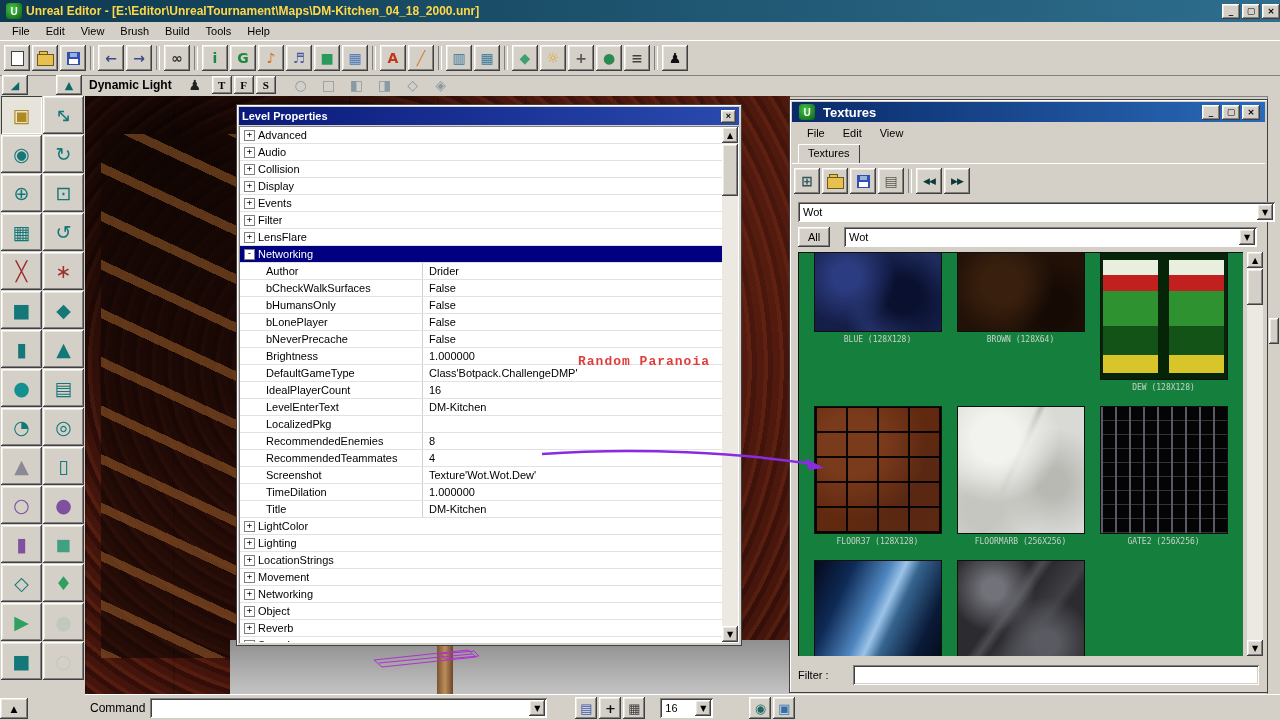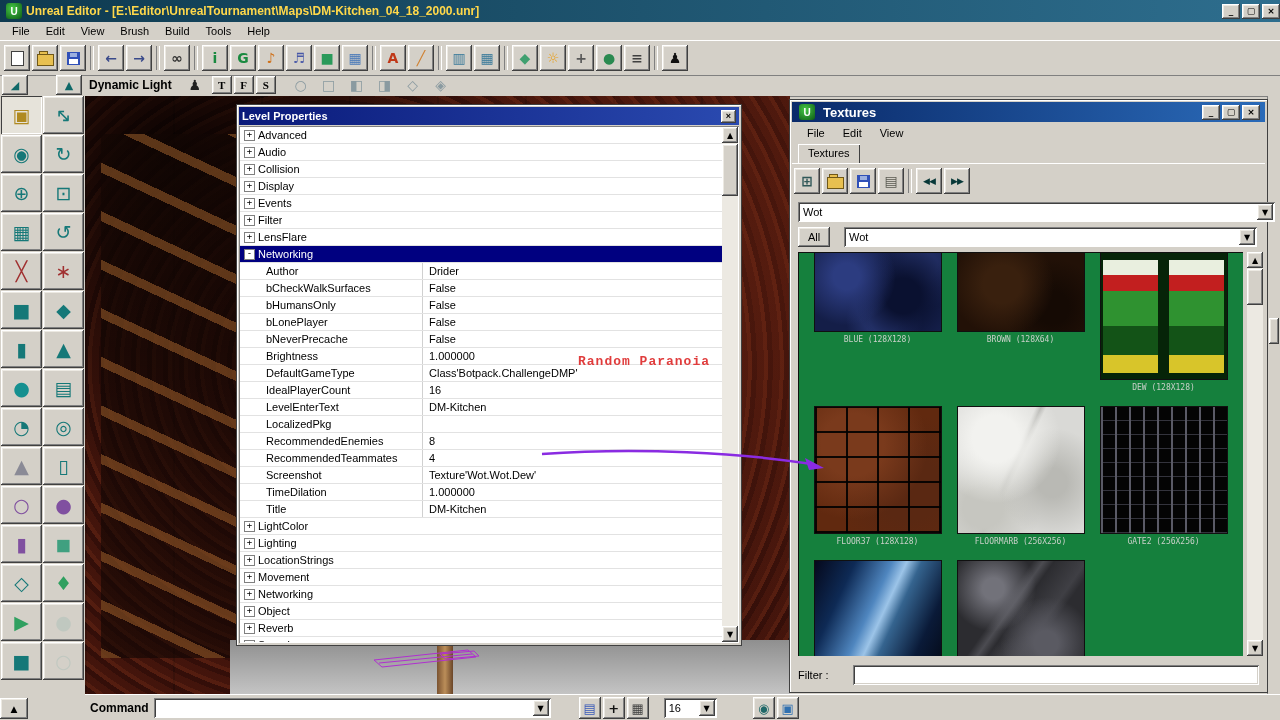--- a/index.html
+++ b/index.html
@@ -112,21 +112,21 @@
   [data-tex="clouds"]{background-color:#8fb9dd;background-image:radial-gradient(ellipse at 25% 30%,#ffffff 0 22%,transparent 50%),radial-gradient(ellipse at 70% 55%,#f4f8ff 0 18%,transparent 48%),radial-gradient(ellipse at 45% 85%,#e8f0fa 0 15%,transparent 40%),radial-gradient(ellipse at 90% 15%,#dceafc 0 12%,transparent 35%)}
   [data-tex="dew"]{background-color:#062408;background-image:linear-gradient(180deg,#e9efdf 0 13%,#c21f1f 13% 27%,#2f9230 27% 58%,#135317 58% 84%,#d8c52a 84% 100%),linear-gradient(180deg,#e9efdf 0 13%,#c21f1f 13% 27%,#2f9230 27% 58%,#135317 58% 84%,#d8c52a 84% 100%);background-size:44% 90%,44% 90%;background-position:3% 55%,97% 55%;background-repeat:no-repeat}
   [data-tex="floor37"]{background-color:#160a05;background-image:repeating-linear-gradient(0deg,rgba(0,0,0,.9) 0 2px,transparent 2px 25px),repeating-linear-gradient(90deg,rgba(0,0,0,.9) 0 2px,transparent 2px 31px),radial-gradient(circle at 30% 30%,#7a3a1c 0 25%,transparent 60%),radial-gradient(circle at 75% 65%,#5a2812 0 25%,transparent 60%),linear-gradient(#61290f,#61290f)}
   [data-tex="floormarb"]{background-color:#d9d9d6;background-image:radial-gradient(circle at 30% 25%,#f2f2ef 0 18%,transparent 50%),radial-gradient(circle at 75% 60%,#b9b9b4 0 12%,transparent 45%),radial-gradient(circle at 20% 80%,#c6c6c0 0 14%,transparent 40%),linear-gradient(115deg,transparent 42%,rgba(120,120,115,.5) 45%,transparent 48%)}
   [data-tex="gate2"]{background-color:#040404;background-image:repeating-linear-gradient(90deg,#5a5a66 0 2px,transparent 2px 14px),repeating-linear-gradient(0deg,#33333c 0 1px,transparent 1px 14px)}
   [data-tex="gloss"]{background-image:linear-gradient(115deg,#05091c 0%,#0e2a55 22%,#4f86bf 42%,#9cc4e8 50%,#35648f 58%,#0a1a38 78%,#03060f 100%)}
   [data-tex="marb2"]{background-color:#2c2c30;background-image:radial-gradient(circle at 28% 22%,#72727a 0 8%,transparent 32%),radial-gradient(circle at 70% 65%,#5a5a62 0 10%,transparent 38%),radial-gradient(circle at 50% 90%,#48484e 0 8%,transparent 30%),linear-gradient(125deg,transparent 35%,rgba(170,170,180,.25) 40%,transparent 45%,rgba(140,140,150,.2) 60%,transparent 65%)}
 
   
   .bottombar{position:absolute;left:85px;top:694px;width:1195px;height:26px;display:flex;align-items:center;gap:5px;padding:0 5px;border-top:1px solid #fff;background:#d4d0c8}
-  .cmd-label{font-size:12px;font-weight:bold}
+  .cmd-label{font-size:12px;font-weight:normal}
   .cmd-combo{width:392px;flex:none}
   .bb-btn{width:22px;height:22px;display:flex;align-items:center;justify-content:center}
   .bb-btn .glyph{font-family:"DejaVu Sans",sans-serif;font-size:13px;font-weight:bold}
   .grid-combo{width:48px;flex:none;margin-left:10px}
   .bb-gap{width:18px}
   .bb-gap2{width:26px}
 
   
   .right-strip{position:absolute;left:1267px;top:96px;width:13px;height:624px;background:#d4d0c8;border-left:1px solid #808080}
   .strip-handle{position:absolute;left:1px;top:222px;width:10px;height:26px}

